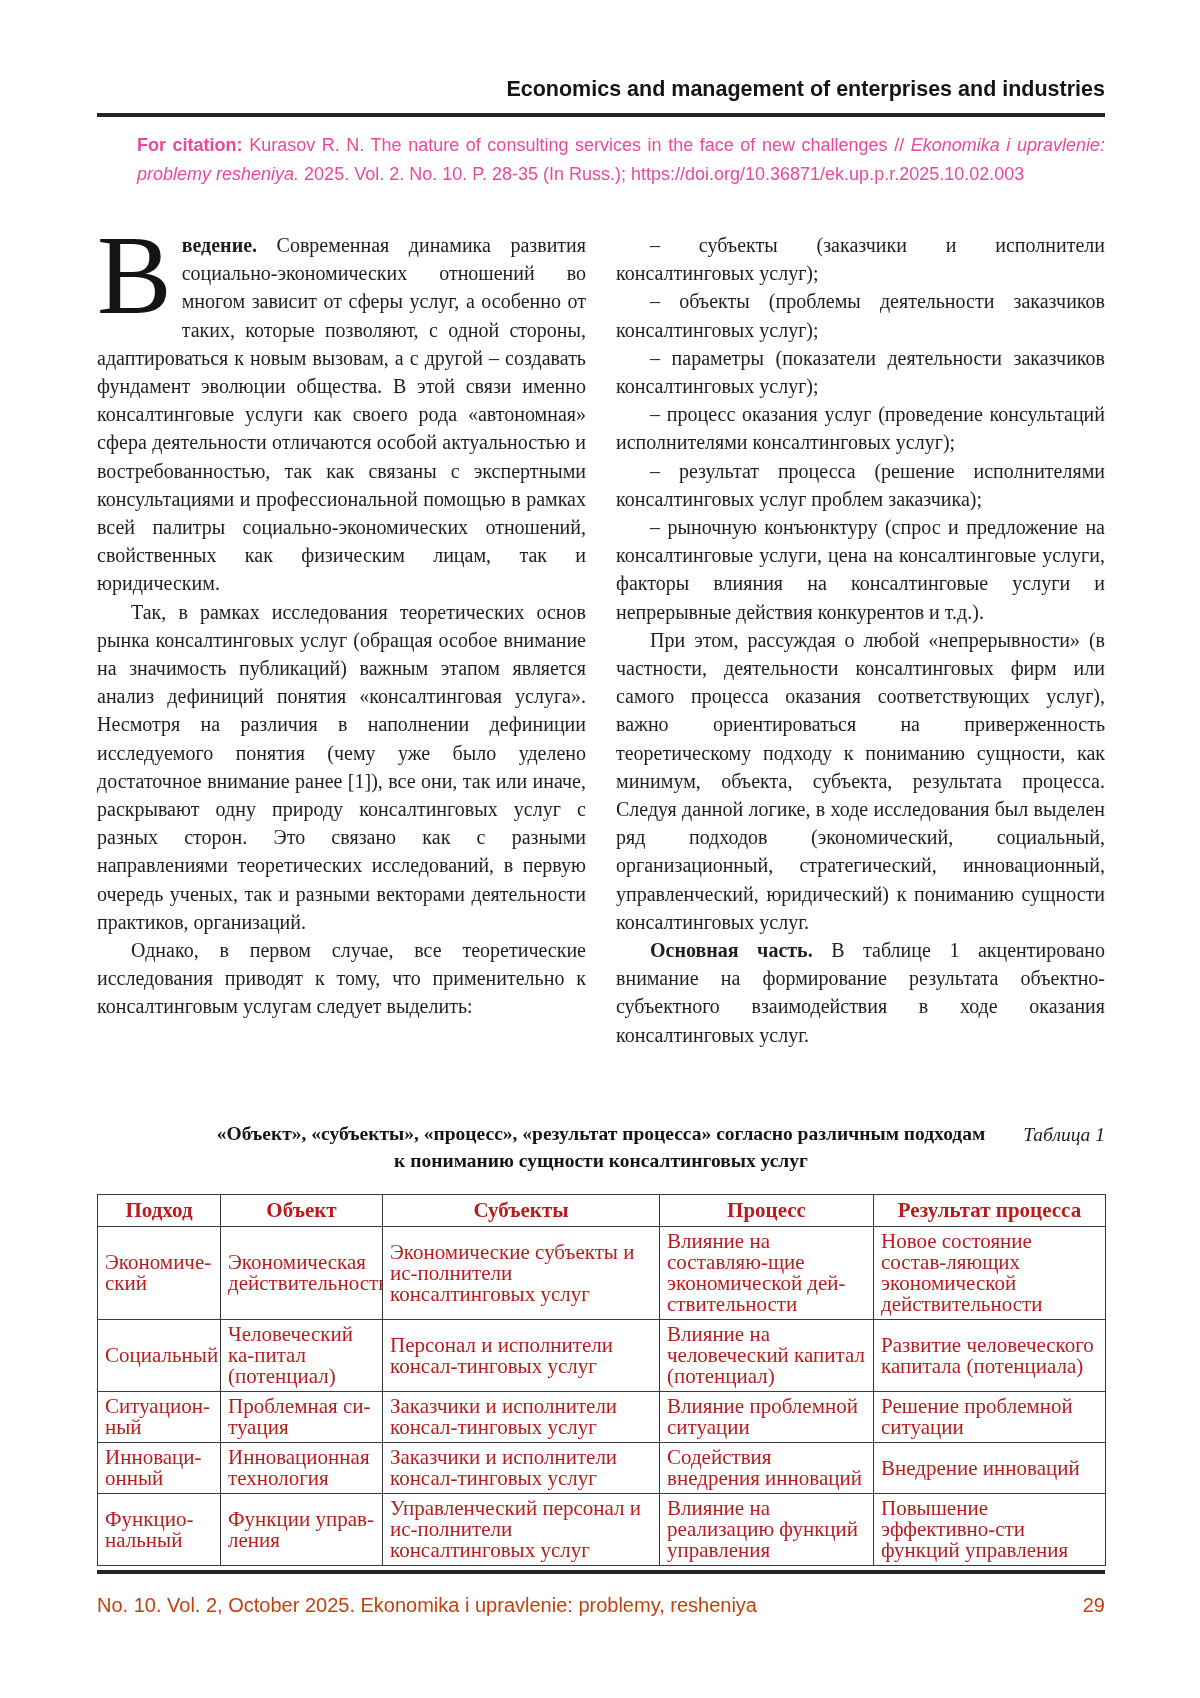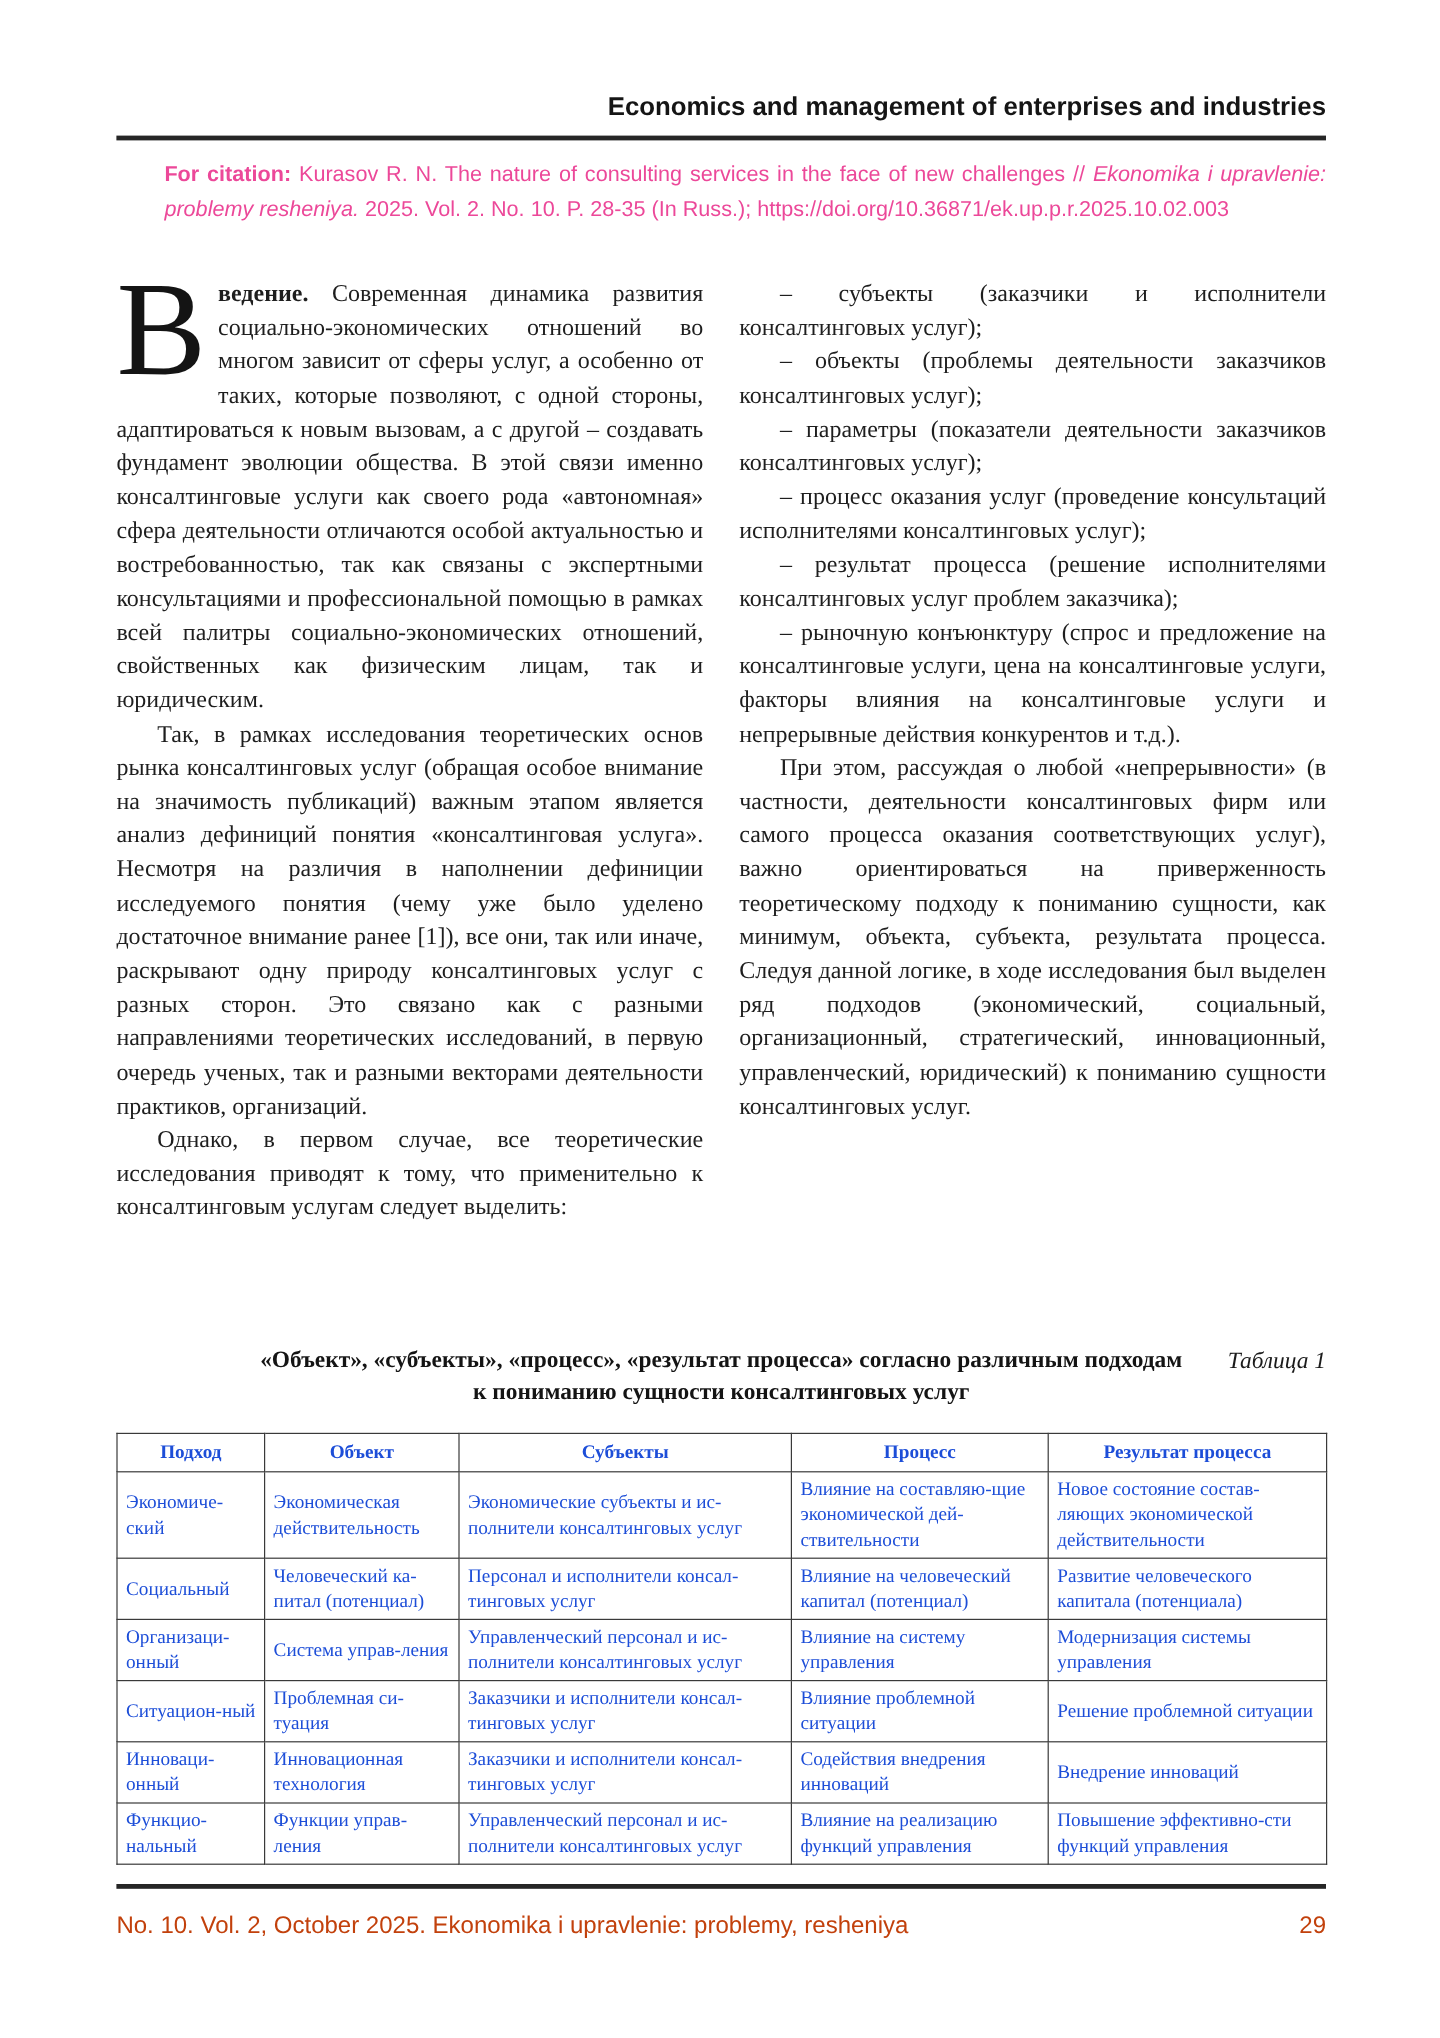--- a/index.html
+++ b/index.html
@@ -47,21 +47,21 @@
     font-style:italic;font-size:19.5px;text-align:right;color:#1b1b1b;
   }
   .tbl-title{
     position:absolute;top:1120px;left:97px;width:1008px;
     font-weight:bold;font-size:19.5px;line-height:27px;
     text-align:center;color:#141414;
   }
   table.approaches{
     position:absolute;top:1194px;left:97px;
     width:1008px;border-collapse:collapse;
-    font-size:16px;line-height:21px;color:#1d4ed8;
+    font-size:21px;line-height:21px;color:#b91c1c;
     table-layout:fixed;
   }
   table.approaches th,table.approaches td{
     border:1px solid #3a3a3a;
     padding:4px 7px;
     vertical-align:middle;
     text-align:left;
     overflow:hidden;
   }
   table.approaches th{
@@ -91,20 +91,21 @@
       <p class="para indent">Однако, в первом случае, все теоретические исследования приводят к тому, что применительно к консалтинговым услугам следует выделить:</p>
     </div>
     <div class="col">
       <p class="para indent">– субъекты (заказчики и исполнители консалтинговых услуг);</p>
       <p class="para indent">– объекты (проблемы деятельности заказчиков консалтинговых услуг);</p>
       <p class="para indent">– параметры (показатели деятельности заказчиков консалтинговых услуг);</p>
       <p class="para indent">– процесс оказания услуг (проведение консультаций исполнителями консалтинговых услуг);</p>
       <p class="para indent">– результат процесса (решение исполнителями консалтинговых услуг проблем заказчика);</p>
       <p class="para indent">– рыночную конъюнктуру (спрос и предложение на консалтинговые услуги, цена на консалтинговые услуги, факторы влияния на консалтинговые услуги и непрерывные действия конкурентов и т.д.).</p>
       <p class="para indent">При этом, рассуждая о любой «непрерывности» (в частности, деятельности консалтинговых фирм или самого процесса оказания соответствующих услуг), важно ориентироваться на приверженность теоретическому подходу к пониманию сущности, как минимум, объекта, субъекта, результата процесса. Следуя данной логике, в ходе исследования был выделен ряд подходов (экономический, социальный, организационный, стратегический, инновационный, управленческий, юридический) к пониманию сущности консалтинговых услуг.</p>
+      <p class="para indent"><b>Основная часть.</b><span> В таблице 1 акцентировано внимание на формирование результата объектно-субъектного взаимодействия в ходе оказания консалтинговых услуг.</span></p>
     </div>
   </div>
 
   <div class="tbl-caption">Таблица 1</div>
   <div class="tbl-title">
     <div>«Объект», «субъекты», «процесс», «результат процесса» согласно различным подходам</div>
     <div>к пониманию сущности консалтинговых услуг</div>
   </div>
 
   <table class="approaches">
@@ -133,27 +134,20 @@
         <td>Новое состояние состав-ляющих экономической действительности</td>
       </tr>
       <tr>
         <td>Социальный</td>
         <td>Человеческий ка-питал (потенциал)</td>
         <td>Персонал и исполнители консал-тинговых услуг</td>
         <td>Влияние на человеческий капитал (потенциал)</td>
         <td>Развитие человеческого капитала (потенциала)</td>
       </tr>
       <tr>
-        <td>Организаци-онный</td>
-        <td>Система управ-ления</td>
-        <td>Управленческий персонал и ис-полнители консалтинговых услуг</td>
-        <td>Влияние на систему управления</td>
-        <td>Модернизация системы управления</td>
-      </tr>
-      <tr>
         <td>Ситуацион-ный</td>
         <td>Проблемная си-туация</td>
         <td>Заказчики и исполнители консал-тинговых услуг</td>
         <td>Влияние проблемной ситуации</td>
         <td>Решение проблемной ситуации</td>
       </tr>
       <tr>
         <td>Инноваци-онный</td>
         <td>Инновационная технология</td>
         <td>Заказчики и исполнители консал-тинговых услуг</td>

